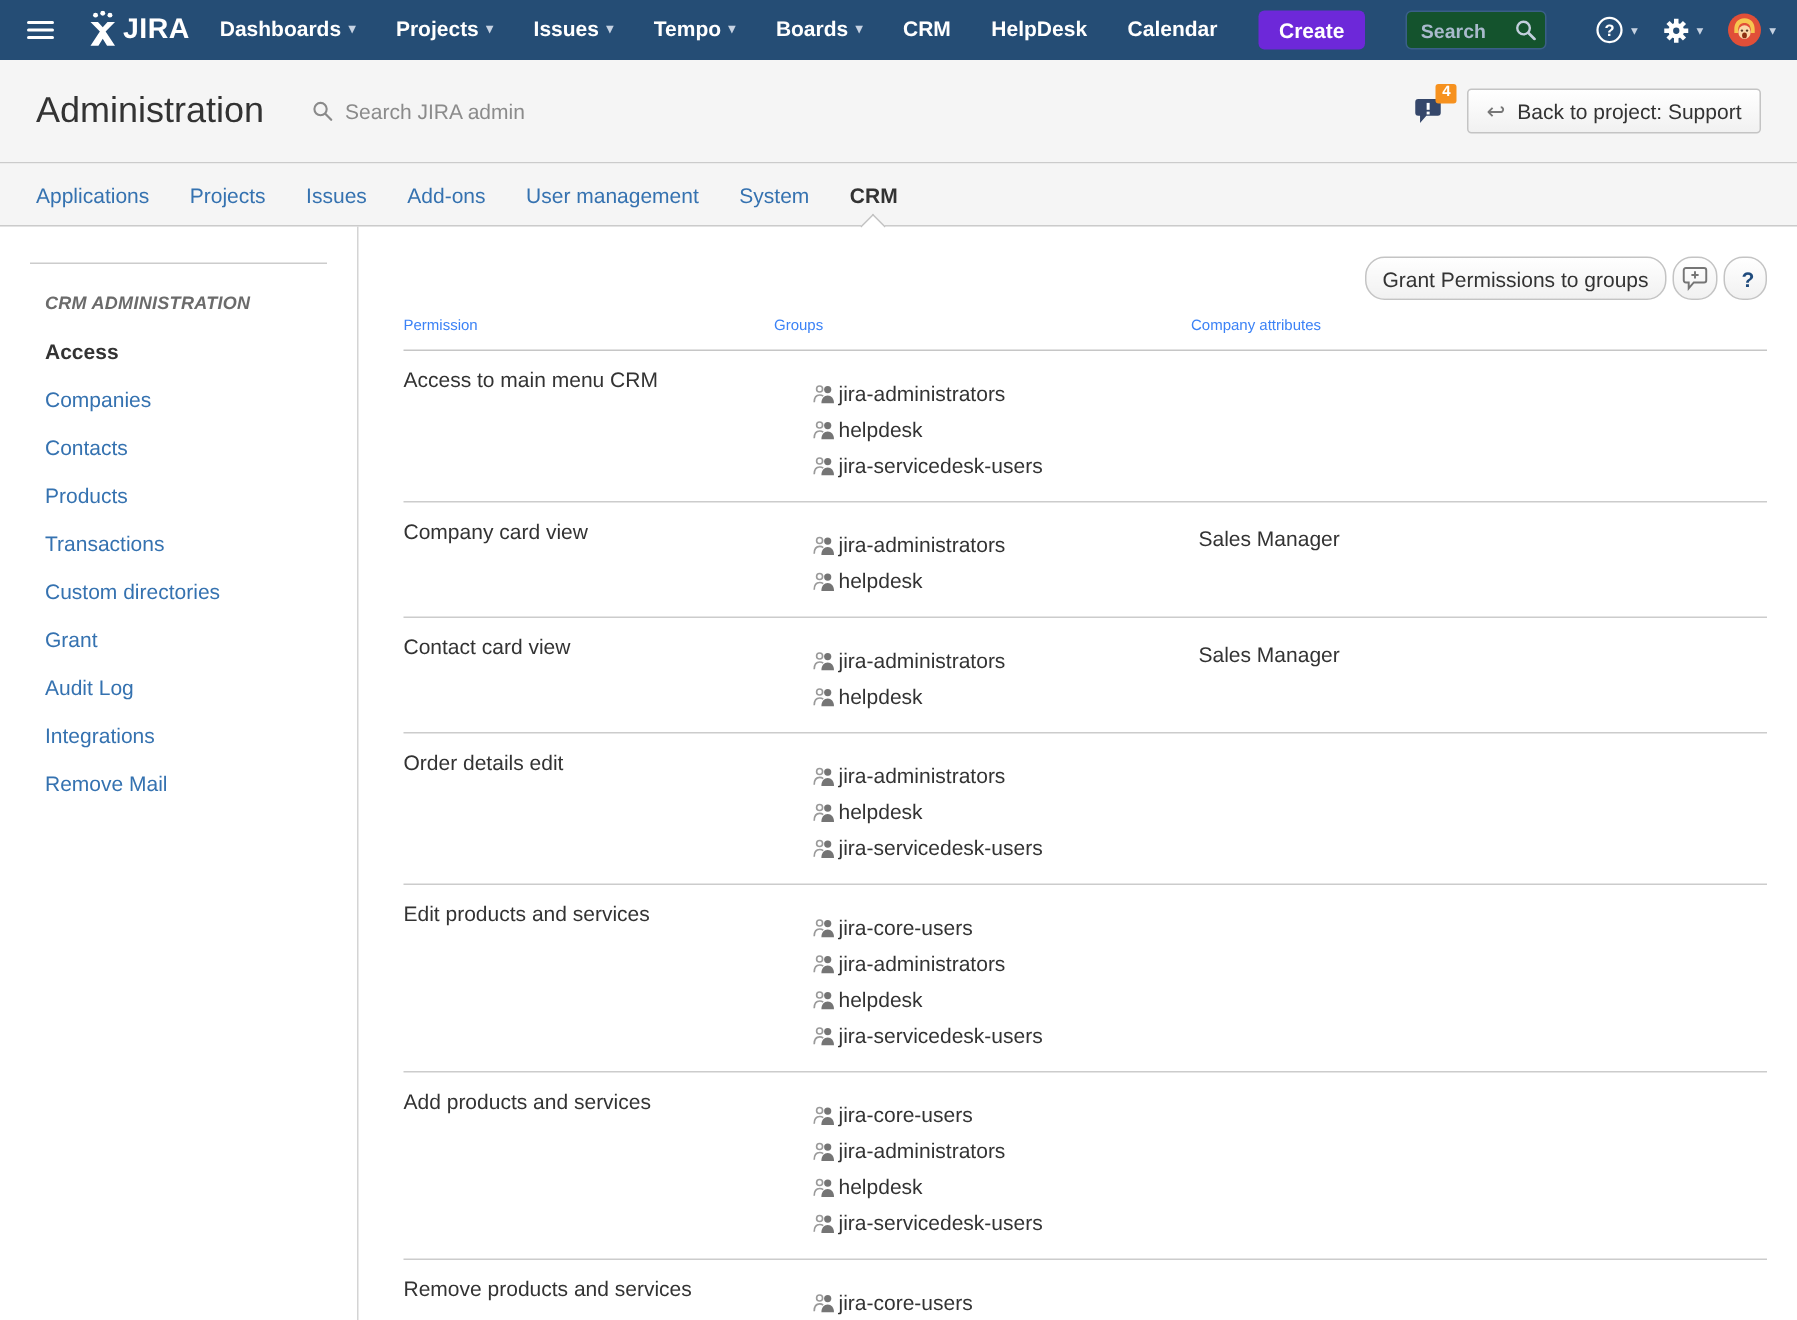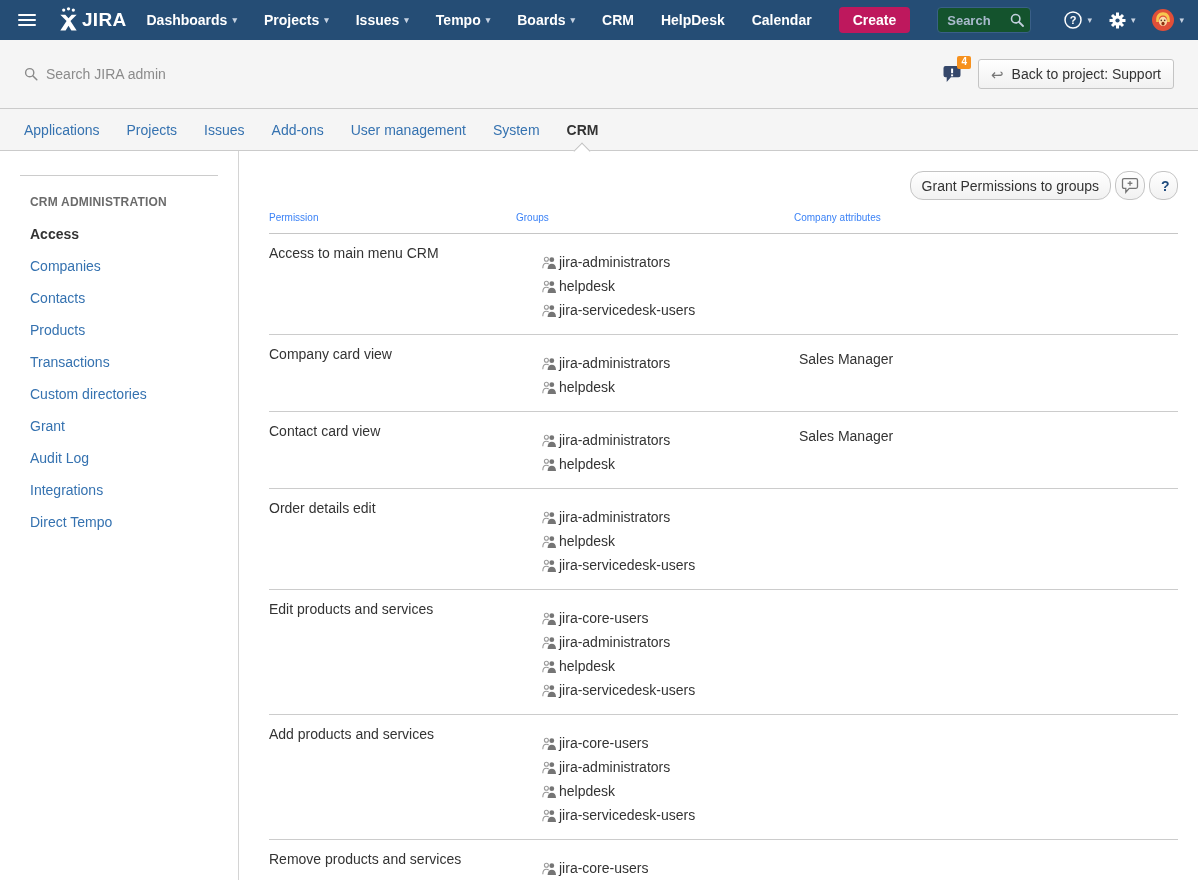--- a/index.html
+++ b/index.html
@@ -17,21 +17,21 @@
     padding:0 14px; color:#fff;
   }
   .hamburger { display:flex; flex-direction:column; gap:3px; padding:6px 4px; cursor:pointer; }
   .hamburger span { width:18px; height:2px; background:#fff; border-radius:1px; }
   .logo { display:flex; align-items:center; margin:0 20px 0 16px; gap:1px; cursor:pointer; }
   .logo-text { font-size:19px; font-weight:bold; color:#fff; letter-spacing:.3px; }
   .nav-menu { display:flex; list-style:none; margin:0; padding:0; align-items:center; }
   .nav-item { color:#fff; font-size:14px; font-weight:bold; margin-right:27px;
               display:inline-flex; align-items:center; gap:5px; cursor:pointer; }
   .caret { font-size:9px; color:#c6d2e2; line-height:1; }
-  .create-btn { background:#be185d; color:#fff; border:none; border-radius:4px;
+  .create-btn { background:#6d28d9; color:#fff; border:none; border-radius:4px;
     font-family:inherit; font-size:14px; font-weight:bold; padding:5px 14px; margin-right:27px; cursor:pointer; }
   .nav-search { position:relative; width:164px; height:26px; background:#14532d;
     border:1px solid #3a5f88; border-radius:4px; margin-right:16px; }
   .nav-search input { width:100%; height:100%; background:transparent; border:none; outline:none;
     color:#dbe4ee; font-family:inherit; font-size:13px; font-weight:bold; padding:0 26px 0 9px; }
   .nav-search input::placeholder { color:#a9bacd; opacity:1; }
   .nav-search .mag { position:absolute; right:6px; top:5px; }
   .nav-icons { display:flex; align-items:center; }
   .nav-icon-group { display:inline-flex; align-items:center; gap:4px; margin-left:16px; cursor:pointer; }
 
@@ -59,21 +59,21 @@
     position:relative; cursor:pointer; }
   .tab.active { color:#333; font-weight:bold; }
   .tab.active::after { content:""; position:absolute; left:50%; bottom:-7px; width:11px; height:11px;
     margin-left:-7px; background:#fff; border-left:1px solid #c2c2c2; border-top:1px solid #c2c2c2;
     transform:rotate(45deg); z-index:2; }
 
   
   .content { display:flex; height:729px; }
   .sidebar { width:239px; border-right:1px solid #d4d4d4; padding:24px 20px 0 30px; flex:none; }
   .sidebar hr { border:none; border-top:1px solid #ccc; margin:0 0 19px -10px; }
-  .side-heading { font-size:12px; font-weight:bold; color:#6b6b6b; margin:0 0 17px; letter-spacing:.2px; }
+  .side-heading { font-size:12px; font-weight:bold; color:#6b6b6b; margin:0 0 17px; letter-spacing:.2px;font-style:italic; }
   .side-list { list-style:none; margin:0; padding:0; }
   .side-item { display:block; color:#3572b0; font-size:14px; margin-bottom:16px; cursor:pointer; }
   .side-item.active { color:#333; font-weight:bold; }
 
   .main { flex:1; padding:20px 20px 0 30px; }
   .toolbar { display:flex; justify-content:flex-end; gap:4px; margin-bottom:6px; }
   .btn { background:linear-gradient(#ffffff,#f1f1f1); border:1px solid #c4c4c4; border-radius:13px;
     font-family:inherit; font-size:14px; color:#333; padding:5px 11px; height:29px; cursor:pointer; }
   .icon-btn { width:30px; display:inline-flex; align-items:center; justify-content:center; padding:0; }
   .help-btn { width:29px; font-weight:bold; color:#1f4b7d; }
@@ -165,20 +165,21 @@
           <circle cx="13.7" cy="12.4" r="0.8" fill="#5a3821"></circle>
           <ellipse cx="12" cy="15.6" rx="1.6" ry="1.9" fill="#8c3110"></ellipse>
         </svg>
       </span>
       <span class="caret">▾</span>
     </span>
   </div>
 </nav>
 
 <header class="admin-header">
+  <h1 class="admin-title">Administration</h1>
   <div class="admin-search">
     <span style="display:inline-flex;">
       <svg width="14" height="14" viewBox="0 0 14 14">
         <circle cx="5.7" cy="5.7" r="4.1" fill="none" stroke="#8a8a8a" stroke-width="1.4"></circle>
         <line x1="9" y1="9" x2="12.8" y2="12.8" stroke="#8a8a8a" stroke-width="1.5" stroke-linecap="round"></line>
       </svg>
     </span>
     <input type="text" placeholder="Search JIRA admin" style="">
   </div>
   <div class="header-right">
@@ -233,21 +234,21 @@
         <li>
           <a class="side-item">Grant</a>
         </li>
         <li>
           <a class="side-item">Audit Log</a>
         </li>
         <li>
           <a class="side-item">Integrations</a>
         </li>
         <li>
-          <a class="side-item">Direct Tempo</a>
+          <a class="side-item">Remove Mail</a>
         </li>
       </ul>
   </aside>
 
   <main class="main">
     <div class="toolbar">
       <button class="btn">Grant Permissions to groups</button>
       <button class="btn icon-btn">
         <span style="display:inline-flex;">
           <svg width="18" height="17" viewBox="0 0 18 17">

